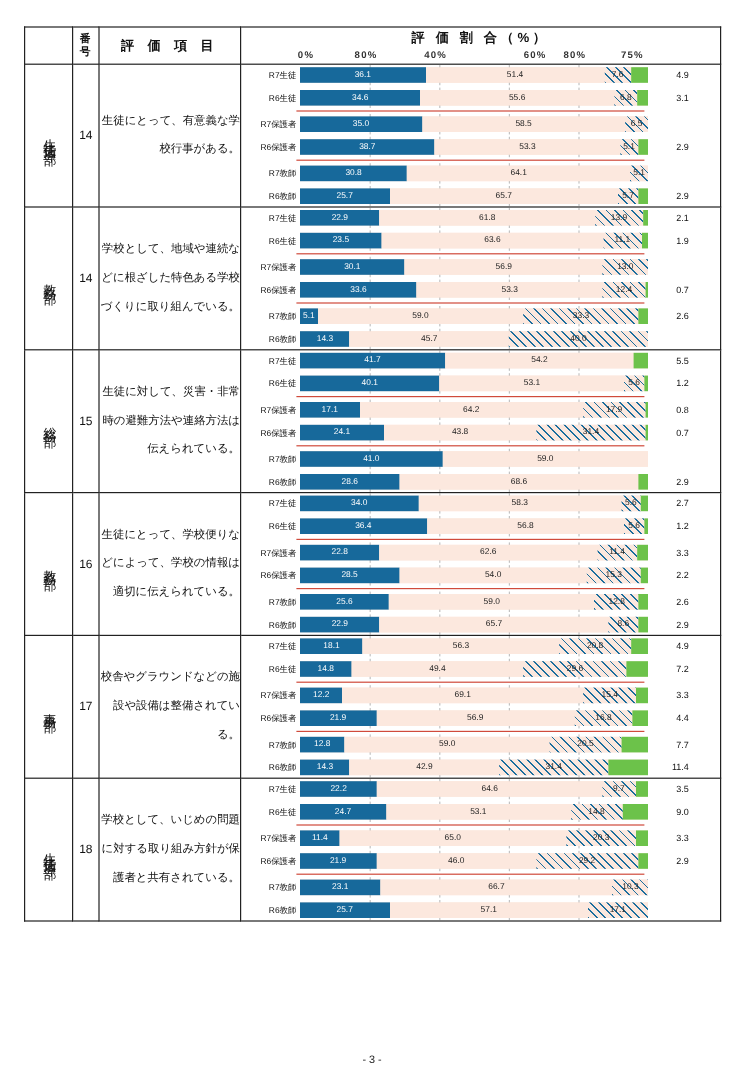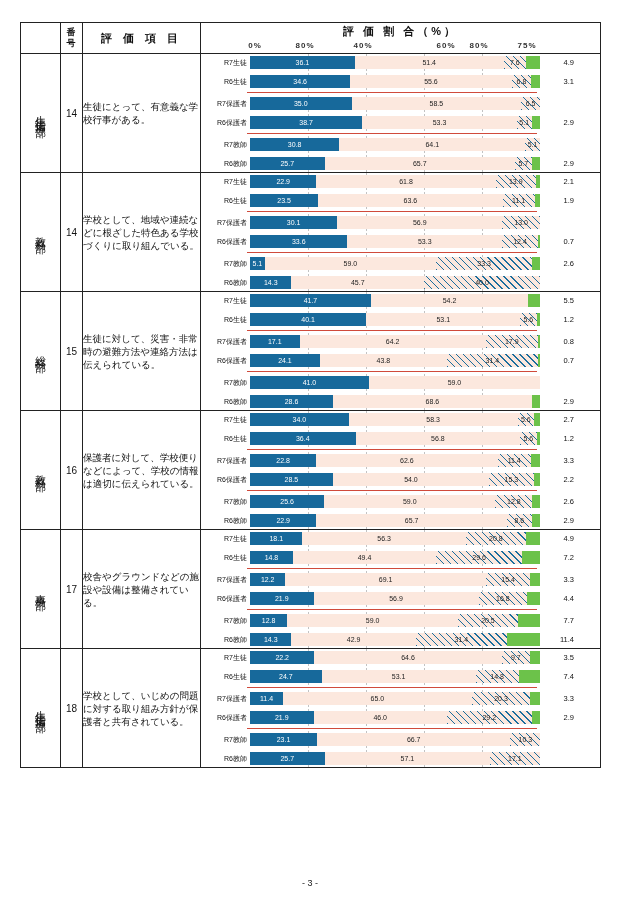--- a/index.html
+++ b/index.html
@@ -32,21 +32,21 @@
     text-orientation:upright;
     font-size:11px;
     letter-spacing:3px;
     margin:0 auto;
     padding:6px 0;
     text-align:center;
     line-height:14px;
   }
   .dept-cell{text-align:center;}
   .no-cell{text-align:center;font-size:10px;}
-  .item-cell{font-size:9.5px;line-height:13px;padding:5px 6px;text-align:left;}
+  .item-cell{font-size:9.5px;line-height:24px;padding:5px 6px;text-align:right;}
 
   
   .chart-cell{padding:4px 0 4px 0;}
   .rows{position:relative;}
   .row{position:relative;height:17px;display:flex;align-items:center;}
   .row + .row{margin-top:2px;}
   .rowlabel{
     width:46px;flex:0 0 46px;text-align:right;padding-right:3px;
     font-size:7px;color:#111;white-space:nowrap;
   }
@@ -377,21 +377,21 @@
                 <div class="valright">2.9</div>
               </div>
             </div>
           </td>
         </tr>
         <tr>
           <td class="dept-cell">
             <div class="dept">教務部</div>
           </td>
           <td class="no-cell">16</td>
-          <td class="item-cell">保護者に対して、学校便りなどによって、学校の情報は適切に伝えられている。</td>
+          <td class="item-cell">生徒にとって、学校便りなどによって、学校の情報は適切に伝えられている。</td>
           <td class="chart-cell">
             <div class="rows">
               <div class="row">
                 <div class="rowlabel">R7生徒</div>
                 <div class="bar">
                   <div class="grid" style="left: 58px;"></div>
                   <div class="grid" style="left: 116px;"></div>
                   <div class="grid" style="left: 174px;"></div>
                   <div class="grid" style="left: 232px;"></div>
                   <div class="seg s1" style="left: 0px; width: 98.6px;">34.0</div>
@@ -600,21 +600,21 @@
                 <div class="bar">
                   <div class="grid" style="left: 58px;"></div>
                   <div class="grid" style="left: 116px;"></div>
                   <div class="grid" style="left: 174px;"></div>
                   <div class="grid" style="left: 232px;"></div>
                   <div class="seg s1" style="left: 0px; width: 71.63px;">24.7</div>
                   <div class="seg s2" style="left: 71.63px; width: 153.99px;">53.1</div>
                   <div class="seg s3" style="left: 225.62px; width: 42.92px;">14.8</div>
                   <div class="seg s4" style="left: 268.54px; width: 21.46px;"></div>
                 </div>
-                <div class="valright">7.4</div>
+                <div class="valright">9.0</div>
               </div>
               <div class="sep"></div>
               <div class="row">
                 <div class="rowlabel">R7保護者</div>
                 <div class="bar">
                   <div class="grid" style="left: 58px;"></div>
                   <div class="grid" style="left: 116px;"></div>
                   <div class="grid" style="left: 174px;"></div>
                   <div class="grid" style="left: 232px;"></div>
                   <div class="seg s1" style="left: 0px; width: 33.06px;">11.4</div>

